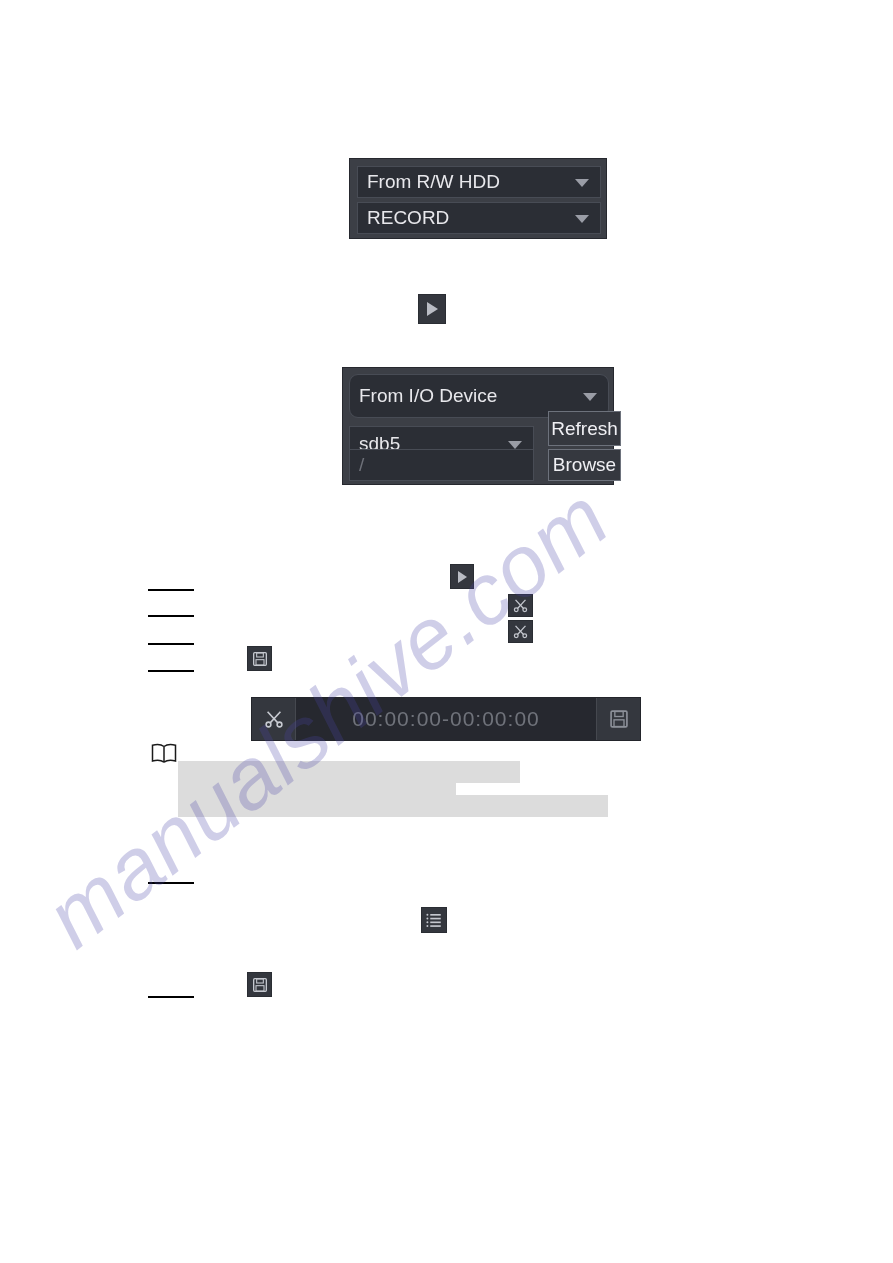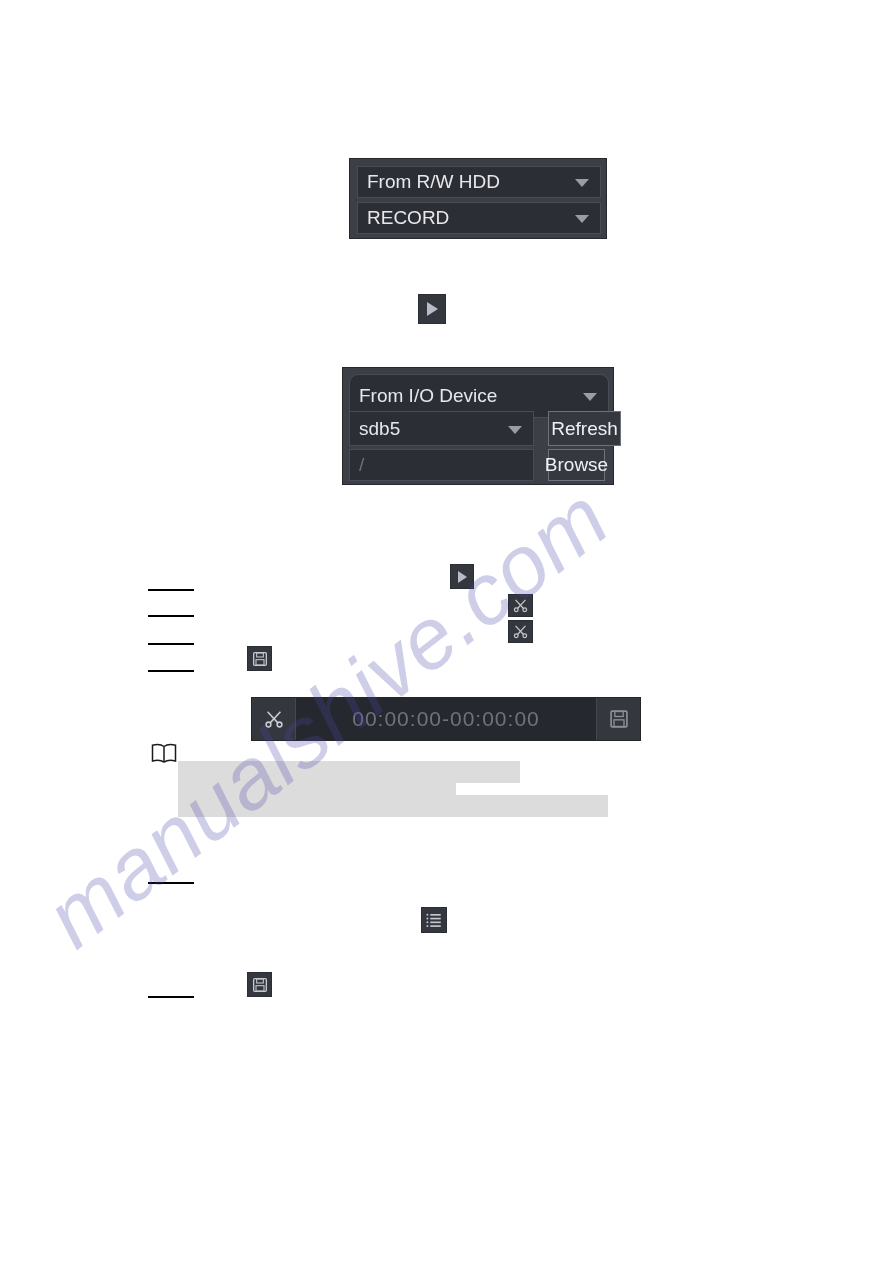--- a/index.html
+++ b/index.html
@@ -176,34 +176,34 @@
   </svg>
 </div>
 
 <div class="panel" id="io-panel" style="left:342px; top:367px; width:272px; height:118px;">
 
   <div class="field" style="position:absolute; left:6px; top:6px; width:260px; height:44px;border-radius:9px;">
     <span>From I/O Device</span>
     <span class="caret"></span>
   </div>
 
-  <div class="field" style="position:absolute; left:6px; top:43px; width:185px; height:35px;">
+  <div class="field" style="position:absolute; left:6px; top:58px; width:185px; height:35px;">
     <span>sdb5</span>
     <span class="caret"></span>
   </div>
 
   <div class="btn-dark" style="position:absolute; left:193px; top:43px; width:73px; height:35px;">
     <span>Refresh</span>
   </div>
 
   <div class="field" style="position:absolute; left:6px; top:81px; width:185px; height:32px; color:#6f727a;" title="/">
     <span>/</span>
   </div>
 
-  <div class="btn-dark" style="position:absolute; left:193px; top:81px; width:57px; height:32px;">
+  <div class="btn-dark" style="position:absolute; left:193px; top:81px; width:73px; height:32px;">
     <span>Browse</span>
   </div>
 </div>
 
 <div class="icon-tile" style="left:450px; top:564px; width:24px; height:25px;">
   <svg width="14" height="16" viewBox="0 0 14 16">
     <polygon points="3,2 12,8 3,14" fill="#b9bcc4"></polygon>
   </svg>
 </div>
 

